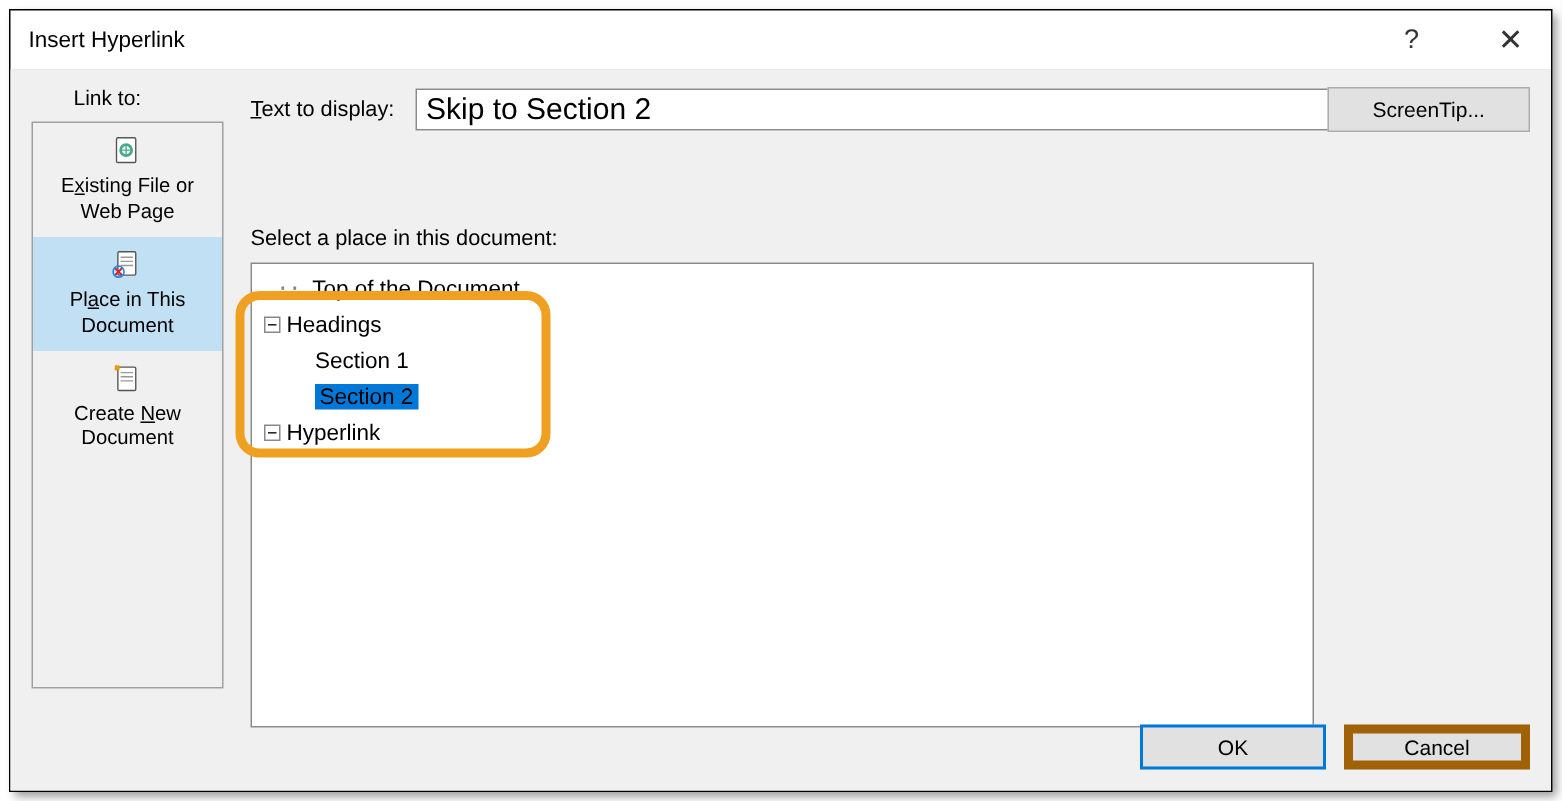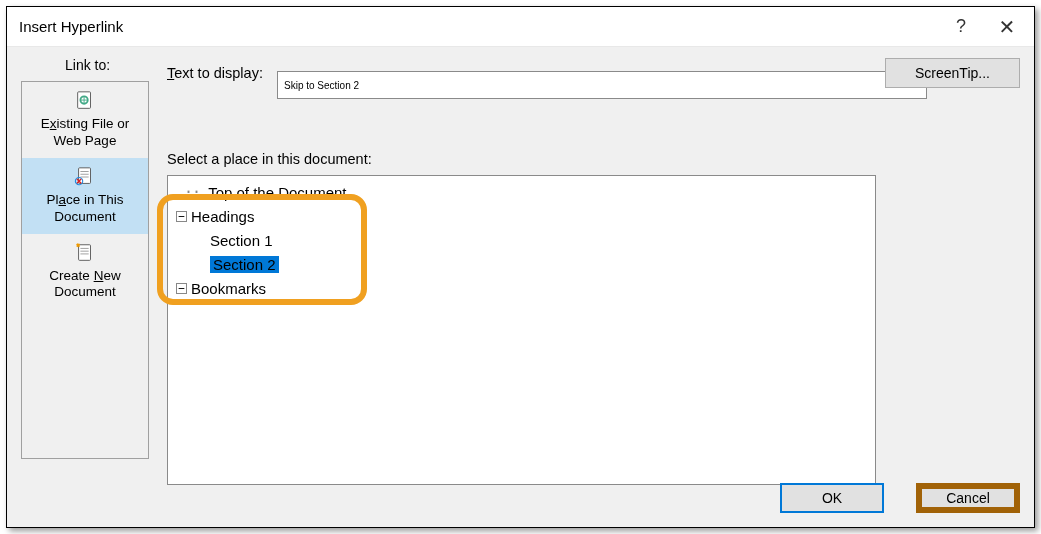--- a/index.html
+++ b/index.html
@@ -18,20 +18,21 @@
       background: #fff;
       border: 1px solid #000;
       box-shadow: 3px 3px 6px rgba(0,0,0,0.4);
     }
     .titlebar {
       height: 40px;
       display: flex;
       align-items: center;
       padding: 0 4px 0 12px;
       border-bottom: 1px solid #e8e8e8;
+      gap: 20px;
     }
     .titlebar .title {
       font-size: 15px;
       flex: 1;
     }
     .titlebar .help, .titlebar .close {
       width: 46px; height: 34px;
       display: flex; align-items: center; justify-content: center;
       font-size: 18px;
       color: #333;
@@ -39,21 +40,21 @@
     }
     .titlebar .close { font-size: 20px; }
     .content {
       position: relative;
       height: calc(100% - 40px);
       background: #f0f0f0;
       padding: 10px 14px 14px 14px;
     }
     .linkto-label {
       position: absolute;
-      left: 58px; top: 10px;
+      left: 42px; top: 10px;
       font-size: 14px;
     }
     .sidebar {
       position: absolute;
       left: 14px; top: 34px;
       width: 128px; height: 378px;
       border: 1px solid #a0a0a0;
       background: #f0f0f0;
     }
     .side-item {
@@ -72,26 +73,26 @@
     .side-text { display: block; line-height: 1.25; }
     .underline { text-decoration: underline; }
     
     .text-display-label {
       position: absolute;
       left: 160px; top: 18px;
       font-size: 14.5px;
     }
     .text-display-input {
       position: absolute;
-      left: 270px; top: 24px;
+      left: 270px; top: 12px;
       width: 650px; height: 28px;
       border: 1px solid #8a8a8a;
       background: #fff;
       padding: 2px 6px;
-      font-size: 10px;
+      font-size: 20px;
       font-family: inherit;
     }
     .screentip-btn, .targetframe-btn {
       position: absolute;
       width: 135px; height: 30px;
       background: #e1e1e1;
       border: 1px solid #adadad;
       font-size: 14px;
       font-family: inherit;
       cursor: default;
@@ -143,21 +144,21 @@
       position: absolute;
       left: 150px; top: 147px;
       width: 210px; height: 111px;
       border: 6px solid #f0a020;
       border-radius: 16px;
       pointer-events: none;
     }
     .ok-btn, .cancel-btn {
       position: absolute;
       bottom: 14px;
-      width: 104px; height: 30px;
+      width: 124px; height: 30px;
       font-size: 14px;
       font-family: inherit;
       cursor: default;
     }
     .ok-btn {
       right: 150px;
       background: #e1e1e1;
       border: 2px solid #0078d7;
     }
     .cancel-btn {
@@ -226,21 +227,21 @@
           <span>Headings</span>
       </div>
       <div class="tree-row" style="padding-left:34px">
         <span>Section 1</span>
       </div>
       <div class="tree-row" style="padding-left:34px">
         <span class="tree-sel">Section 2</span>
       </div>
       <div class="tree-row">
         <span class="tree-exp">−</span>
-          <span>Bookmarks</span>
+          <span>Hyperlink</span>
       </div>
     </div>
 
     <div class="highlight-box"></div>
 
     <button class="ok-btn">OK</button>
     <button class="cancel-btn">Cancel</button>
   </div>
 </div>
 

